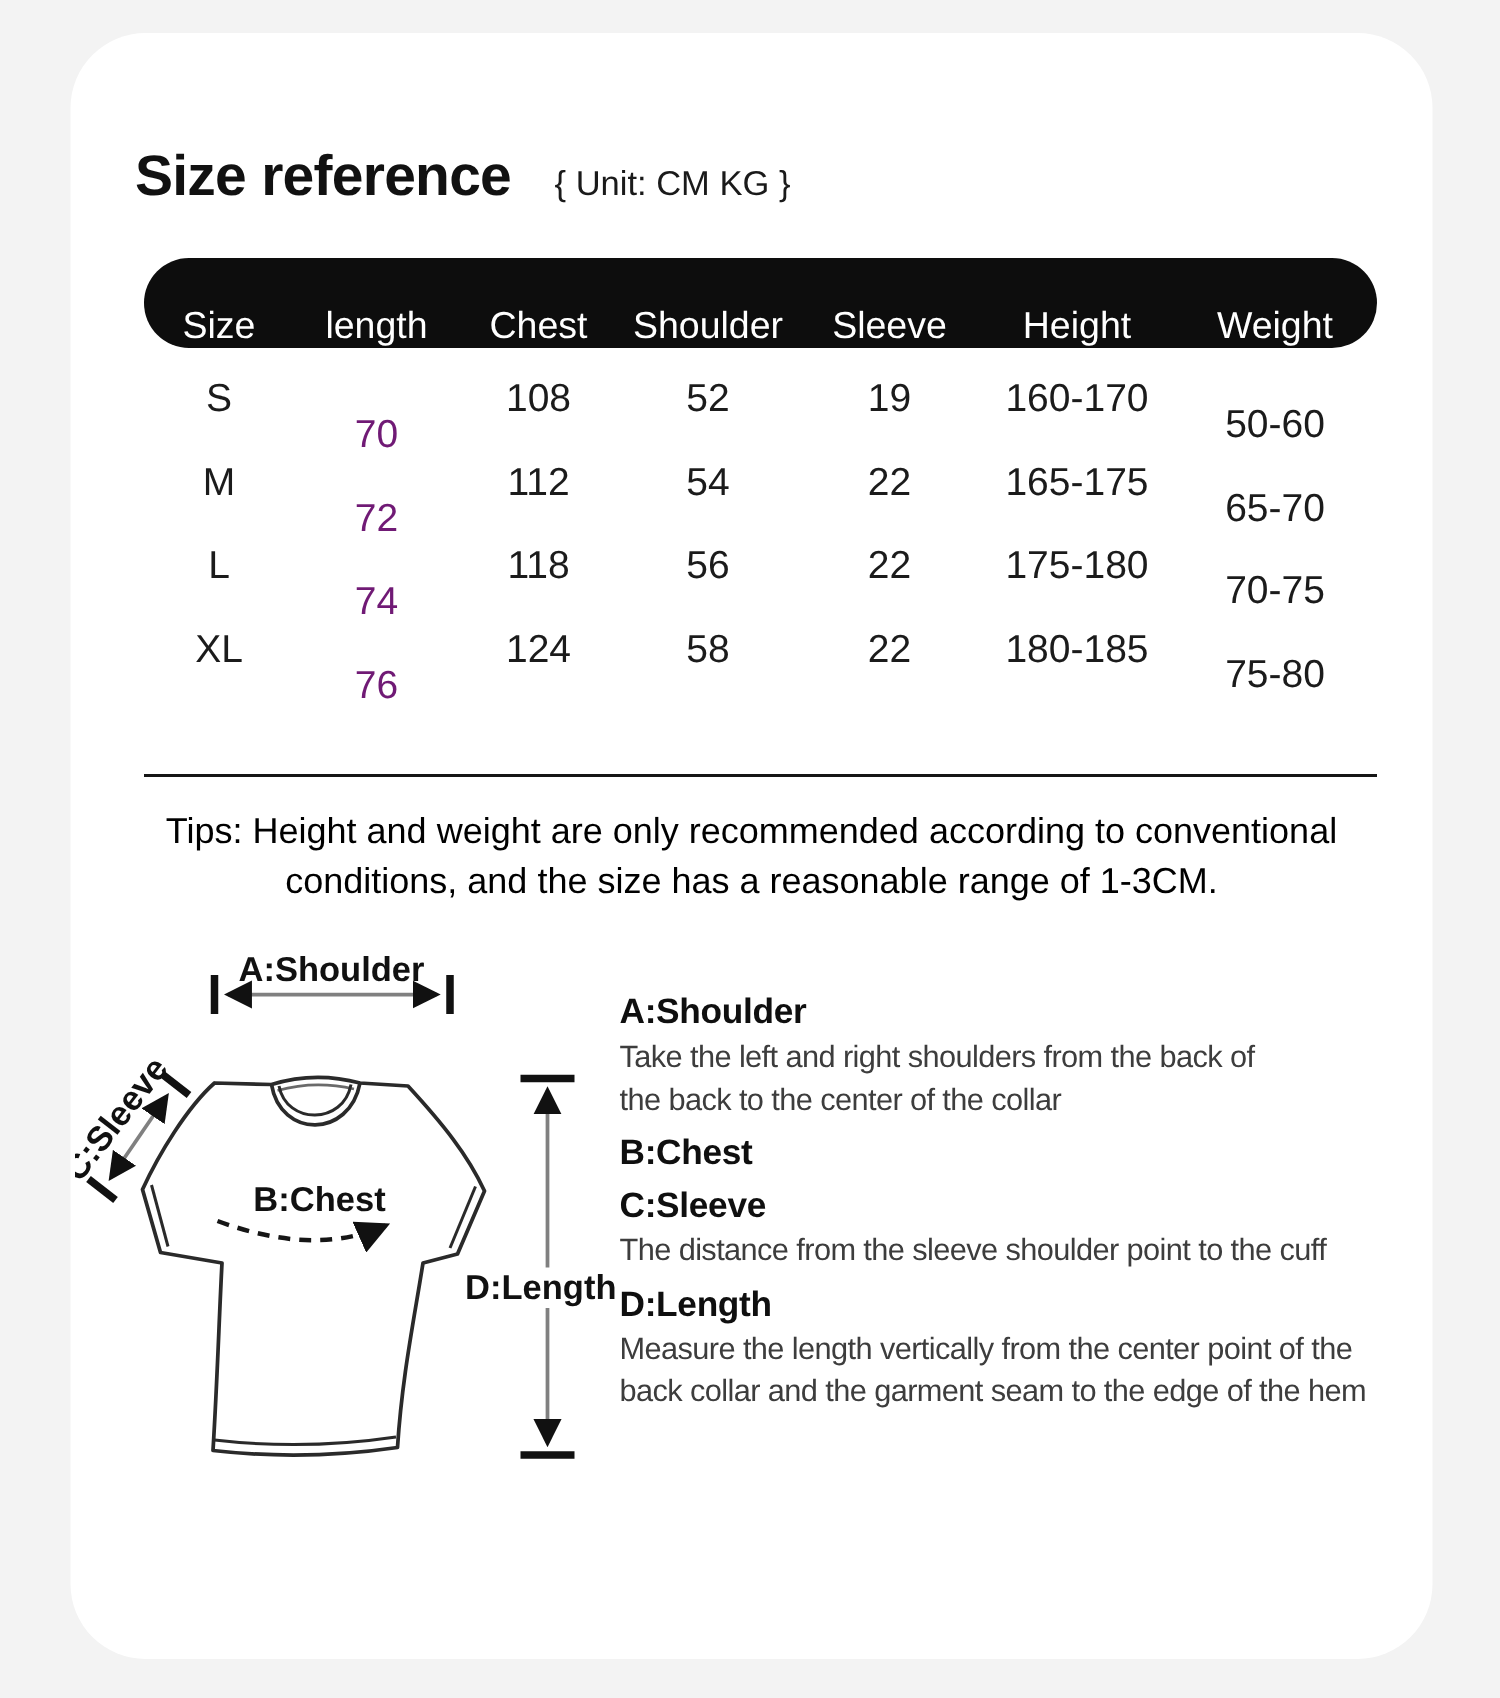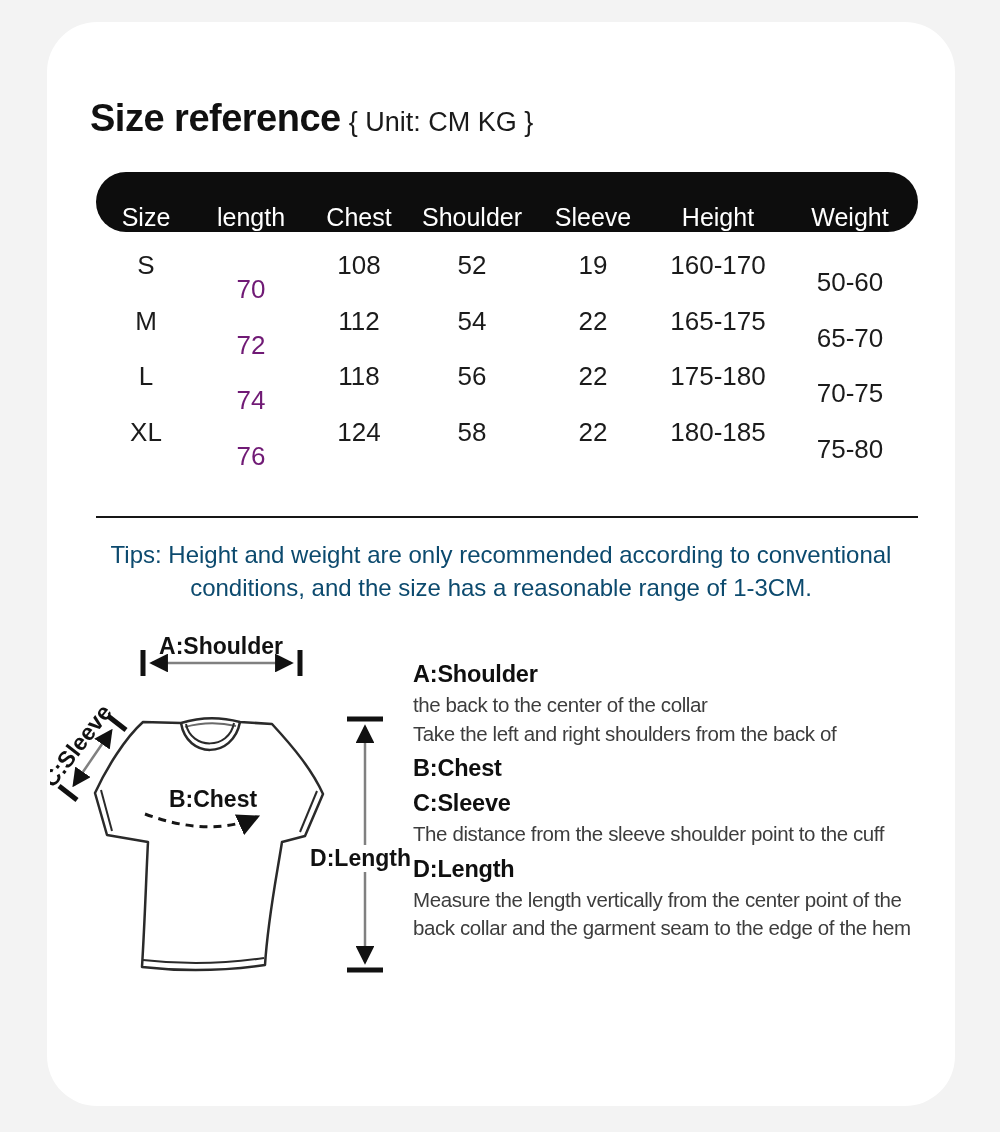--- a/index.html
+++ b/index.html
@@ -7,37 +7,37 @@
     width:1000px;height:1132px;position:relative;
     background:#f3f3f3;
     font-family:"Liberation Sans","DejaVu Sans",sans-serif;
     color:#1b1b1b;overflow:hidden;
   }
   .card{
     position:absolute;left:47px;top:22px;width:908px;height:1084px;
     background:#ffffff;border-radius:50px;
   }
   
-  .title-row{position:absolute;left:90px;top:97px;display:flex;align-items:baseline;gap:8px;}
+  .title-row{position:absolute;left:90px;top:97px;display:flex;align-items:baseline;gap:29px;}
   .page-title{font-size:38px;font-weight:bold;letter-spacing:-0.5px;color:#111;}
-  .unit-note{font-size:27px;color:#1a1a1a;}
+  .unit-note{font-size:23px;color:#1a1a1a;}
   
   .size-table{position:absolute;left:96px;top:172px;width:822px;}
   .thead{height:60px;border-radius:32px;background:var(--header-bg,#0d0d0d);
     display:flex;align-items:flex-end;color:var(--header-text,#fff);font-size:25px;}
   .tbody{padding-top:6px;}
   .trow{height:55.5px;display:flex;align-items:center;font-size:26px;color:#1b1b1b;}
   .cell{text-align:center;}
   .col0{width:100px;} .col1{width:110px;} .col2{width:106px;} .col3{width:120px;}
   .col4{width:122px;} .col5{width:128px;} .col6{width:136px;margin-top:34px;}
   .trow .col1{color:#701a75;margin-top:48px;}
   .table-rule{position:absolute;left:96px;top:516px;width:822px;border-top:2.5px solid #161616;}
   
   .tips{position:absolute;left:47px;top:539px;width:908px;text-align:center;
-    font-size:24px;line-height:32.5px;color:#0c4a6e;}
+    font-size:24px;line-height:32.5px;color:#000000;}
   
   .diagram{position:absolute;left:50px;top:618px;}
   
   .defs{position:absolute;left:413px;top:660px;width:545px;}
   .def-block{margin-bottom:6px;}
   .def-term{font-size:23.5px;font-weight:bold;letter-spacing:-0.2px;color:#0f0f0f;
     line-height:29px;margin-bottom:2px;}
   .def-line{font-size:20.5px;letter-spacing:-0.4px;line-height:28.5px;
     color:#3d3d3d;white-space:nowrap;}
 </style>
@@ -147,22 +147,22 @@
   <line x1="297" y1="101" x2="333" y2="101" stroke="#111" stroke-width="5"></line>
   <line x1="297" y1="352" x2="333" y2="352" stroke="#111" stroke-width="5"></line>
   <line x1="315" y1="109" x2="315" y2="344" stroke="#808080" stroke-width="2.5" marker-start="url(#ah)" marker-end="url(#ah)"></line>
   <rect x="252" y="227" width="110" height="27" fill="#ffffff"></rect>
   <text x="361" y="248" text-anchor="end" font-size="23" font-weight="bold" fill="#111">D:Length</text>
 </svg>
 
 <div class="defs" id="defs">
     <div class="def-block">
       <div class="def-term">A:Shoulder</div>
+      <div class="def-line">Take the left and right shoulders from the back of</div>
       <div class="def-line">the back to the center of the collar</div>
-      <div class="def-line">Take the left and right shoulders from the back of</div>
     </div>
     <div class="def-block">
       <div class="def-term">B:Chest</div>
     </div>
     <div class="def-block">
       <div class="def-term">C:Sleeve</div>
       <div class="def-line">The distance from the sleeve shoulder point to the cuff</div>
     </div>
     <div class="def-block">
       <div class="def-term">D:Length</div>

